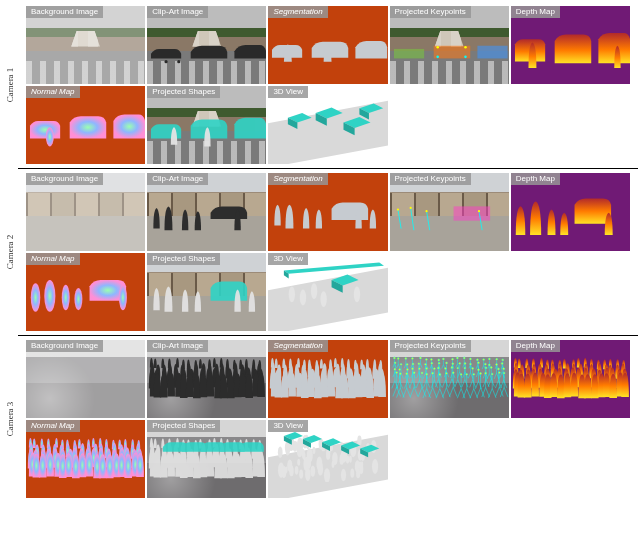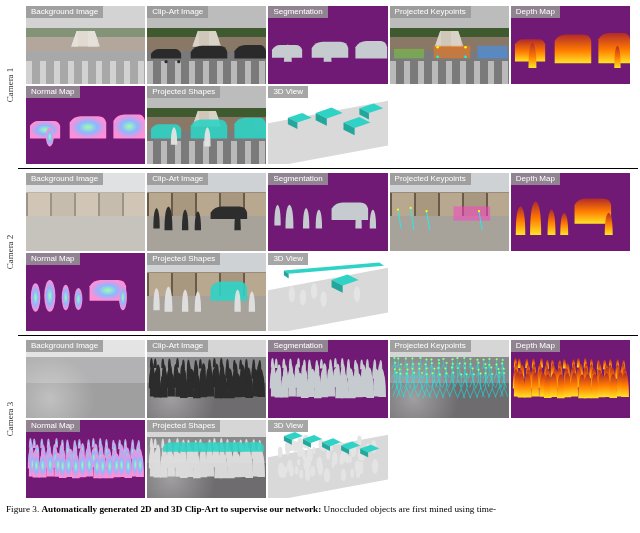--- a/index.html
+++ b/index.html
@@ -86,21 +86,21 @@
                 repeating-linear-gradient(to right, #b8a890 0 24px, #a89880 24px 48px); }
 
   .bg-scene3 { background:
     linear-gradient(to bottom, #d6d6d6 0 22%, #89888a 22% 55%, #6e6c6e 55% 100%); }
   .bg-scene3::after {  content:""; position:absolute; inset:0;
     background: radial-gradient(circle at 20% 75%, rgba(255,255,255,0.35), transparent 40%); }
 
   
   .muted::before { content:""; position:absolute; inset:0; background: rgba(255,255,255,0.35); z-index:2; }
 
-  .white-bg { background:#701a75; }
+  .white-bg { background:#c2410c;font-style:italic; }
   .black-bg { background:#701a75; }
 
   
   .obj-layer { position:absolute; inset:0; }
 
   .divider {
     border: none;
     border-top: 1.2px solid #000;
     margin: 2px 0 2px 16px;
     width: calc(100% - 16px);
@@ -1351,18 +1351,13 @@
               <path d="M92 32 l0 6 l10 5 l0 -6z" fill="#23a79c"></path>
               <path d="M116 36 l14 -5 l10 5 l-14 5z"></path>
               <path d="M116 36 l0 6 l10 5 l0 -6z" fill="#23a79c"></path>
             </g>
         </svg>
         <div class="badge">3D View</div>
       </div>
     </div>
   </div>
 
-  <div class="caption">
-    <span>Figure 3.</span>
-    <b>Automatically generated 2D and 3D Clip-Art to supervise our network:</b>
-    <span>Unoccluded objects are first mined using time-</span>
-  </div>
 </div>
 
 </body></html>

